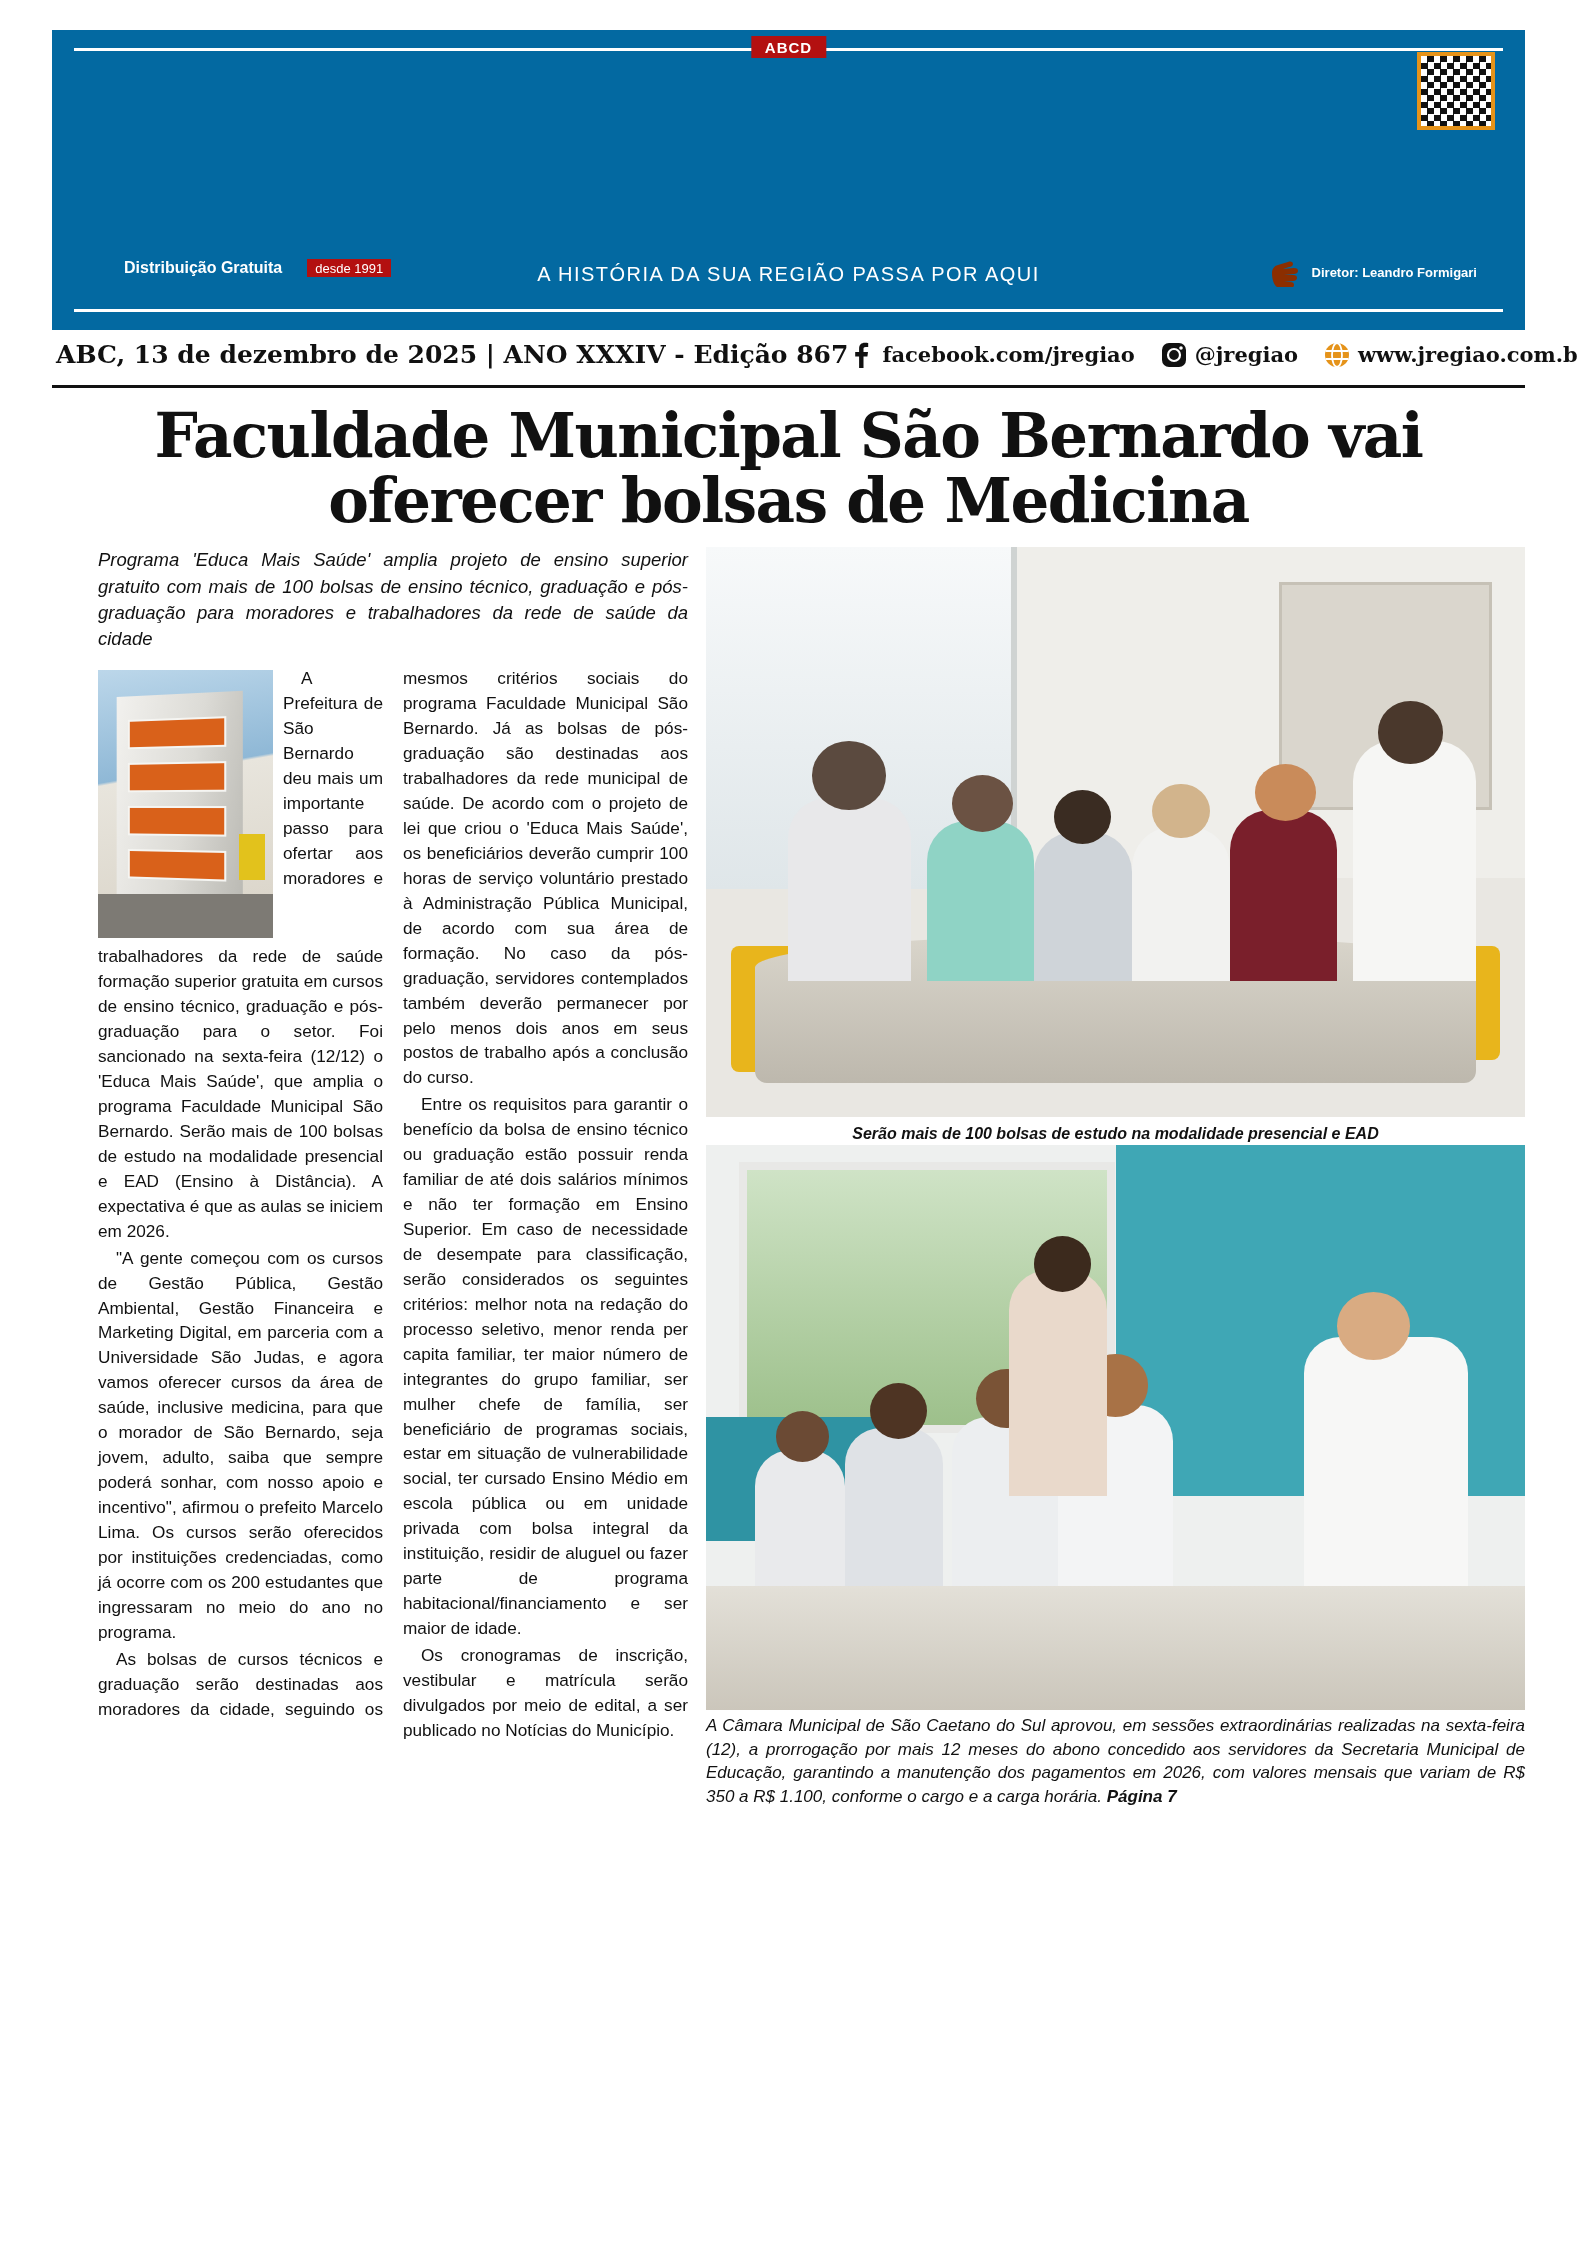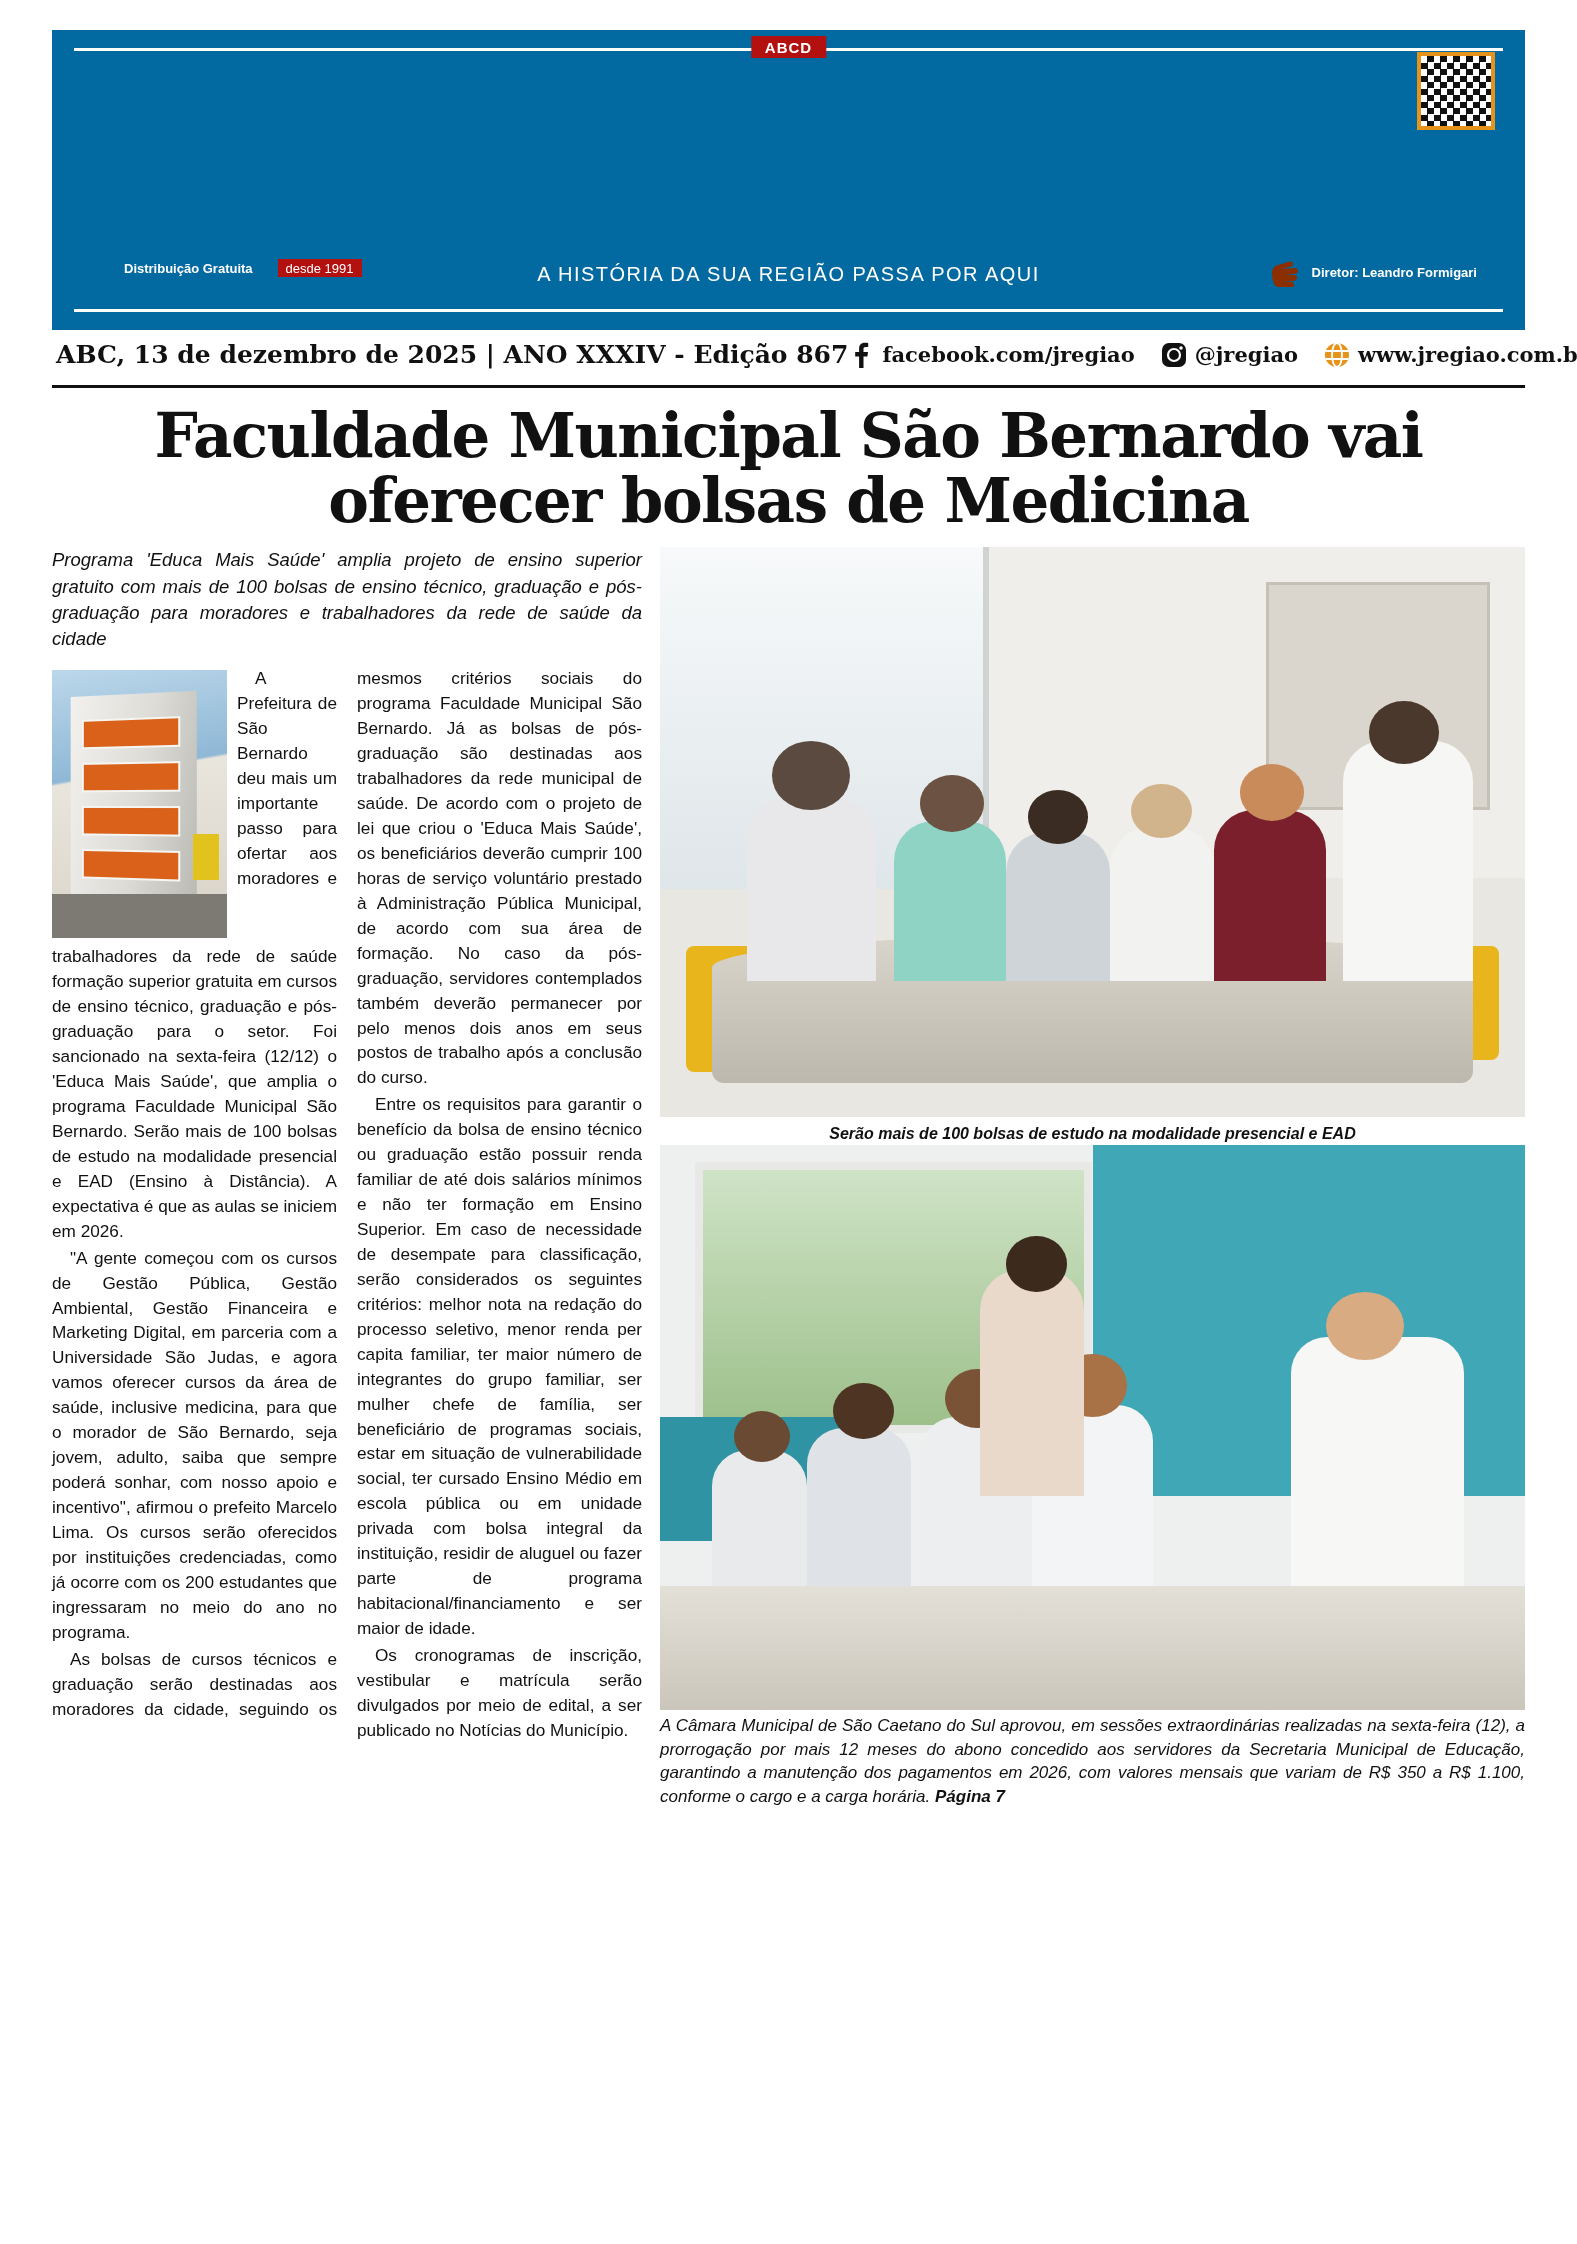--- a/index.html
+++ b/index.html
@@ -73,21 +73,21 @@
     left: 50px;
     top: 0;
     display: flex;
     align-items: center;
     gap: 8px;
   }
   .mh-left .free {
     color: #ffffff;
     font-family: "Liberation Sans", sans-serif;
     font-weight: bold;
-    font-size: 13px;
+    font-size: 16px;
   }
   .mh-left .since {
     background: #B31010;
     color: #ffffff;
     font-family: "Liberation Sans", sans-serif;
     font-weight: normal;
     font-size: 13px;
     padding: 3px 8px 2px 8px;
     line-height: 1;
     margin-left: 17px;
@@ -171,21 +171,21 @@
     line-height: 1.06;
     letter-spacing: -1.5px;
     margin: 16px 0 14px 0;
   }
 
   
   .content {
     display: flex;
     gap: 18px;
   }
-  .col-left { width: 590px; flex: 0 0 590px; }
+  .col-left { width: 590px; flex: 0 0 590px; margin-left: 46px; }
   .col-right { flex: 1 1 auto; }
 
   .lede {
     font-family: "Liberation Sans", sans-serif;
     font-style: italic;
     font-size: 18.5px;
     line-height: 1.42;
     text-align: justify;
     margin-bottom: 14px;
   }

